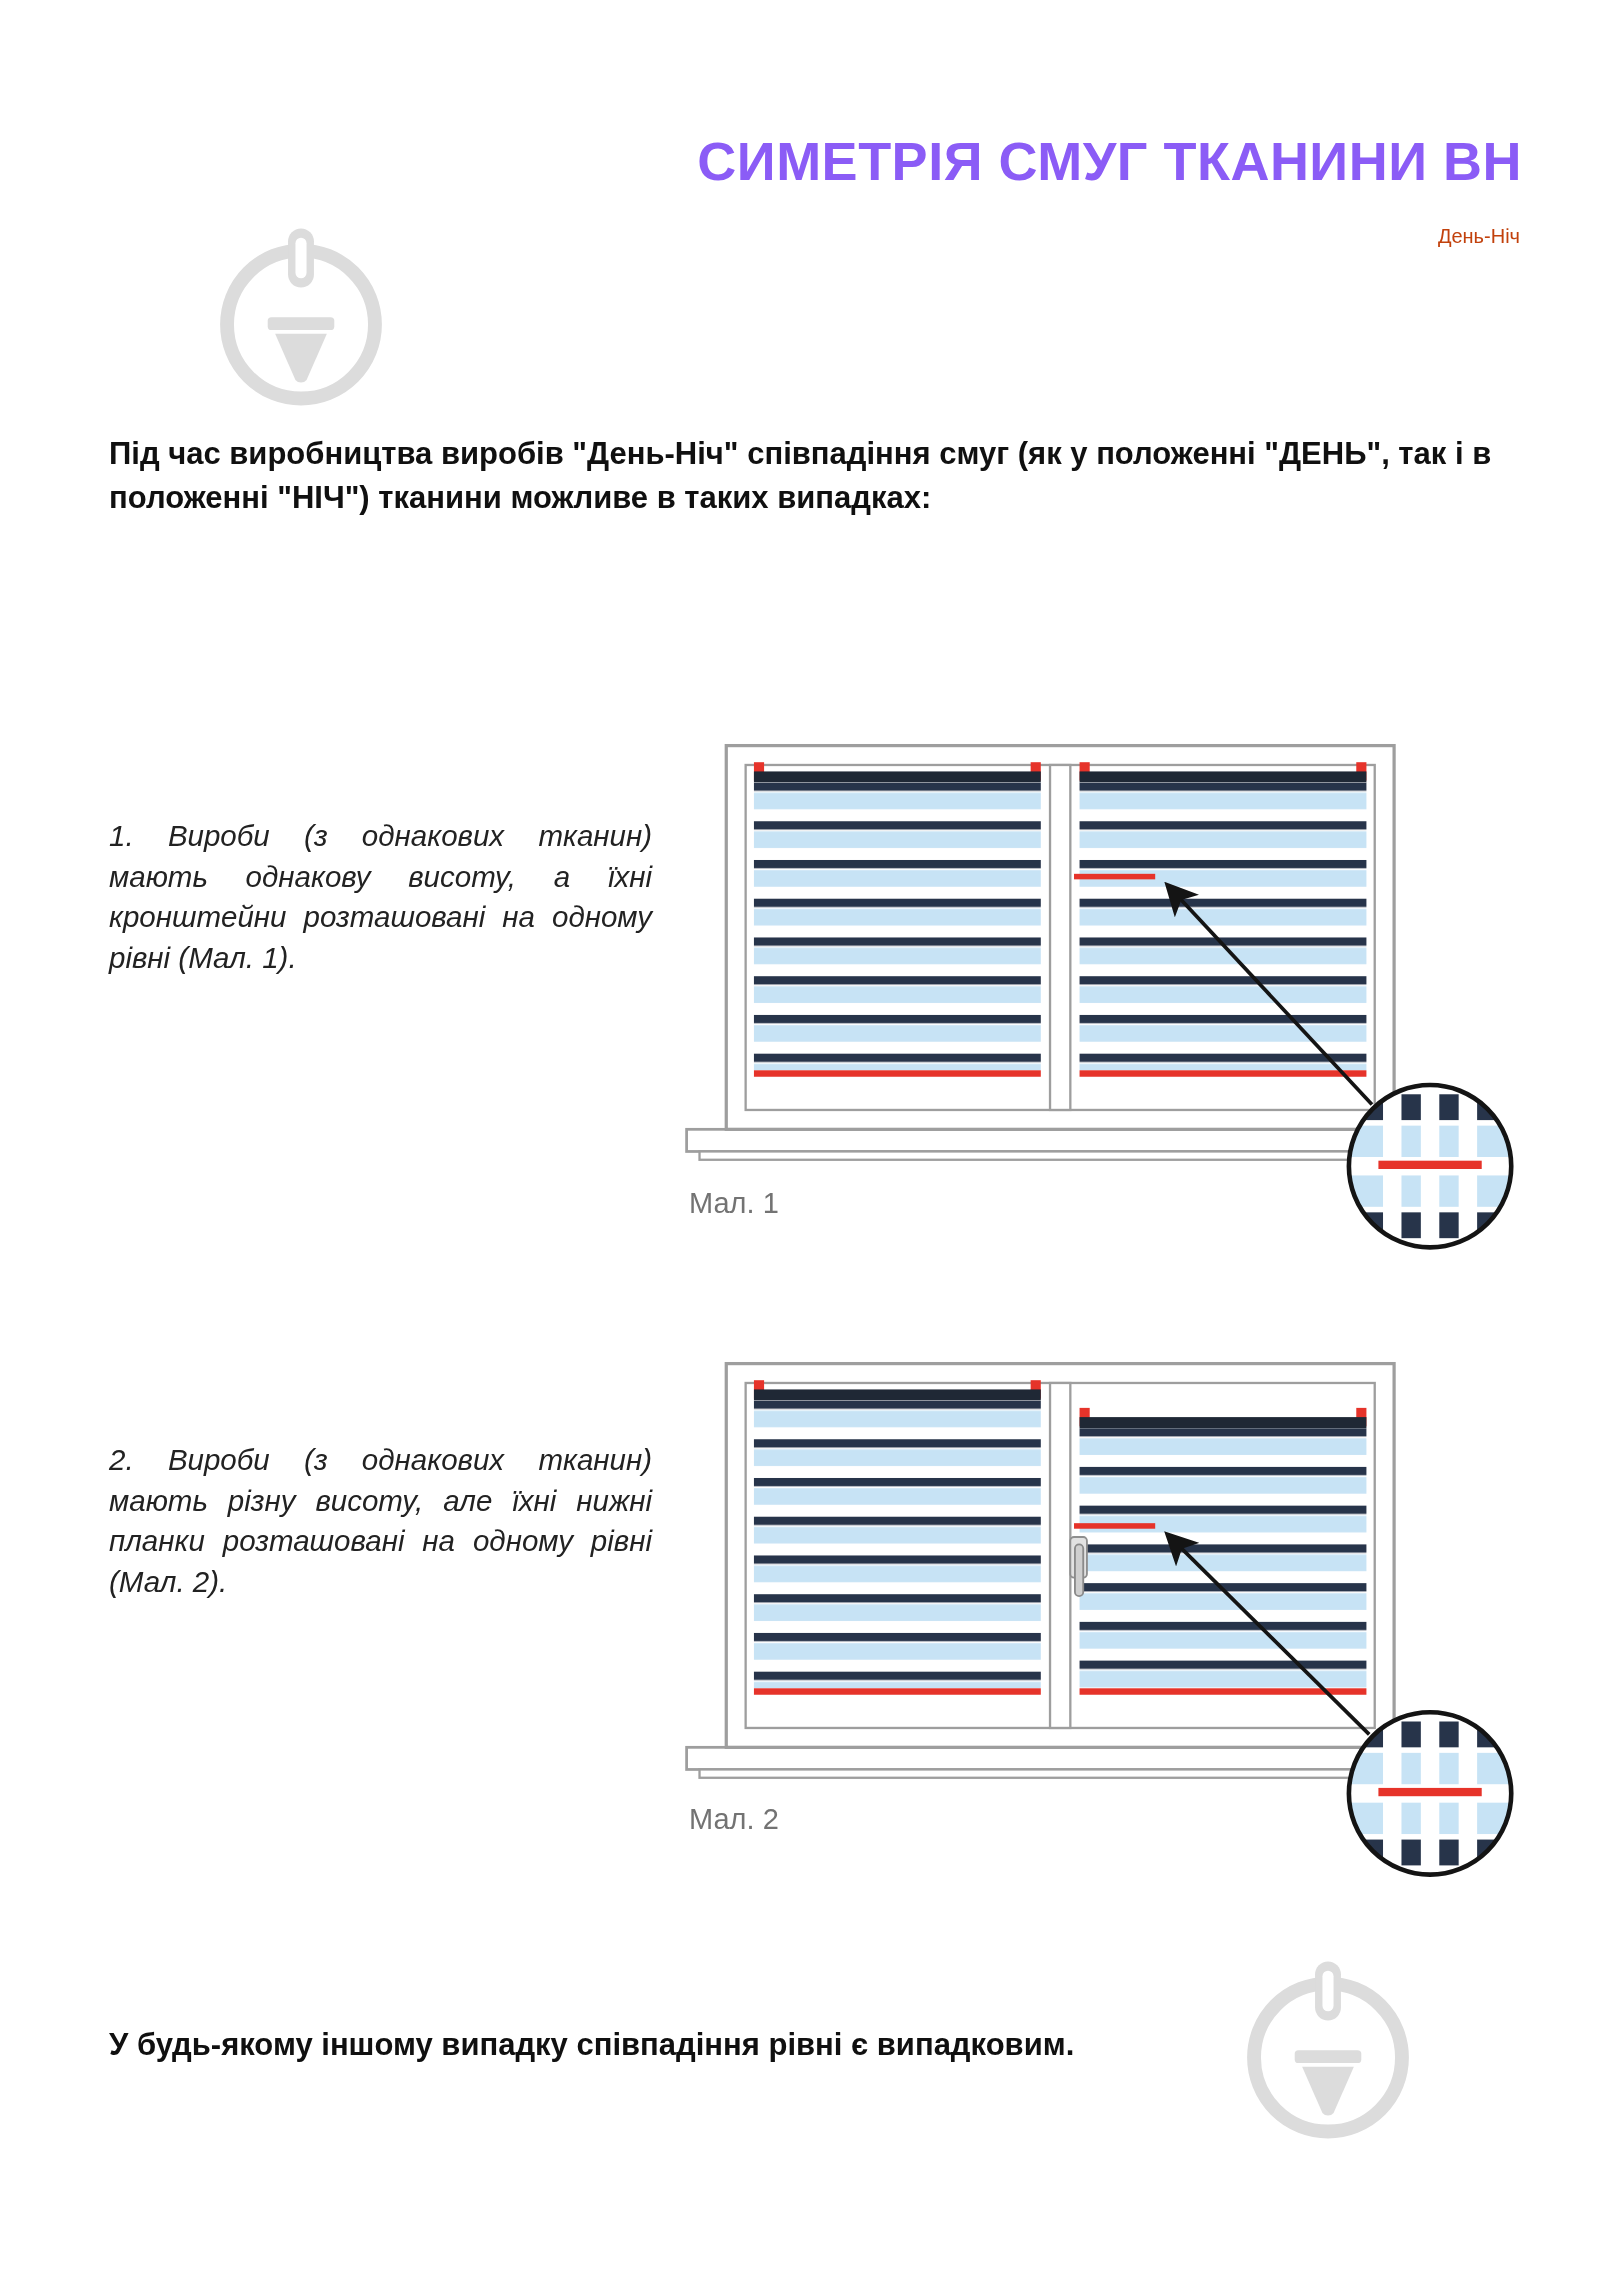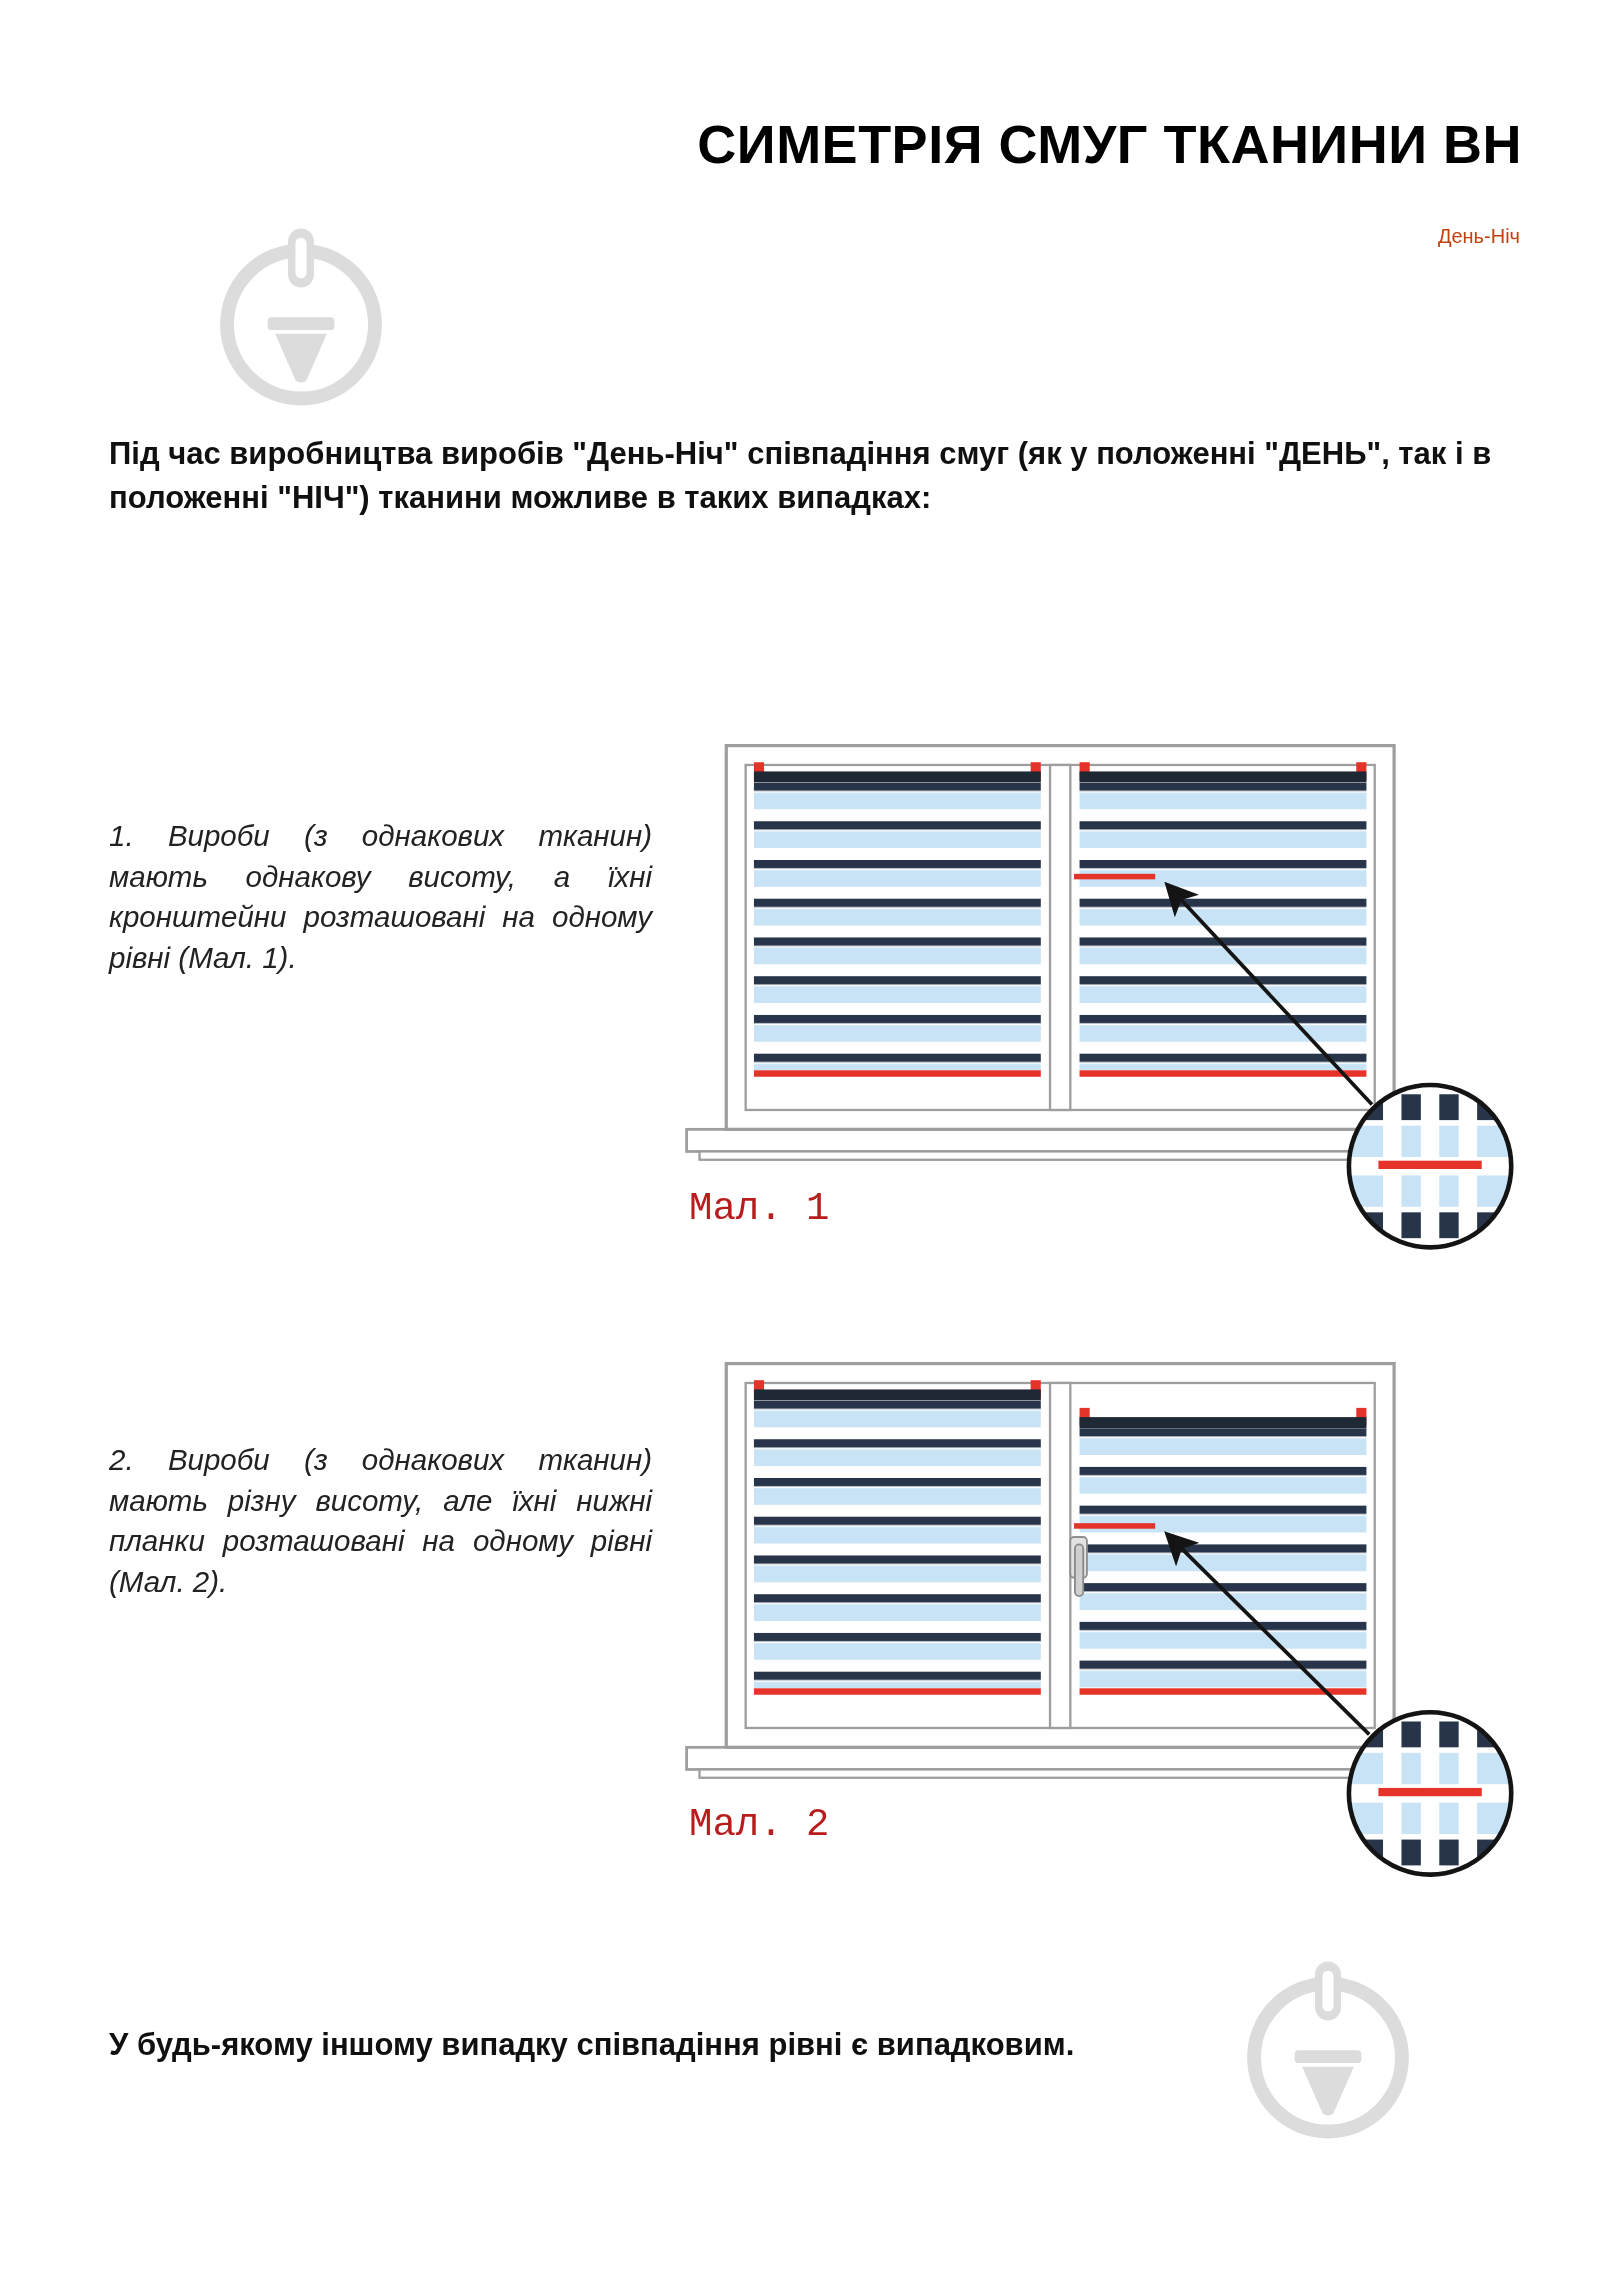--- a/index.html
+++ b/index.html
@@ -9,41 +9,41 @@
     --frame-gray:#9e9e9e;
     --watermark-gray:#dcdcdc;
     --text-black:#161616;
   }
   html,body{margin:0;padding:0;background:#ffffff;}
   .page{
     position:relative;width:1614px;height:2290px;background:#ffffff;overflow:hidden;
     font-family:"Liberation Sans", sans-serif;color:var(--text-black);
   }
   .title{
-    position:absolute;top:113px;right:92px;margin:0;
-    font-size:54px;font-weight:bold;letter-spacing:0.5px;color:#000000;white-space:nowrap;
+    position:absolute;top:130px;right:92px;margin:0;
+    font-size:54px;font-weight:bold;letter-spacing:0.5px;color:#8b5cf6;white-space:nowrap;
   }
   .subtitle{
     position:absolute;top:225px;right:94px;
     font-size:20px;color:#c2410c;
   }
   .intro{
     position:absolute;left:109px;top:432px;width:1429px;margin:0;
     font-size:31px;font-weight:bold;line-height:1.42;color:#101010;
   }
   .case{
     position:absolute;left:109px;width:543px;margin:0;
     font-size:29.5px;line-height:1.38;text-align:justify;color:#222222;font-style:italic;
   }
   .case-1{top:816px;}
   .case-2{top:1440px;}
   .figure{position:absolute;width:904px;height:535px;}
   .fig-1{left:646px;top:729px;}
   .fig-2{left:646px;top:1347px;}
-  .caption{position:absolute;font-size:39px;color:#b91c1c;font-family:Liberation Mono, monospace;}
+  .caption{position:absolute;font-size:29px;color:#737373;}
   .cap-1{left:689px;top:1187px;}
   .cap-2{left:689px;top:1803px;text-align:center;}
   .conclusion{
     position:absolute;left:109px;top:2027px;margin:0;
     font-size:31px;font-weight:bold;color:#101010;
   }
   .watermark{position:absolute;width:196px;height:196px;}
   .wm-top{left:203px;top:221px;}
   .wm-bottom{left:1230px;top:1954px;}
   

